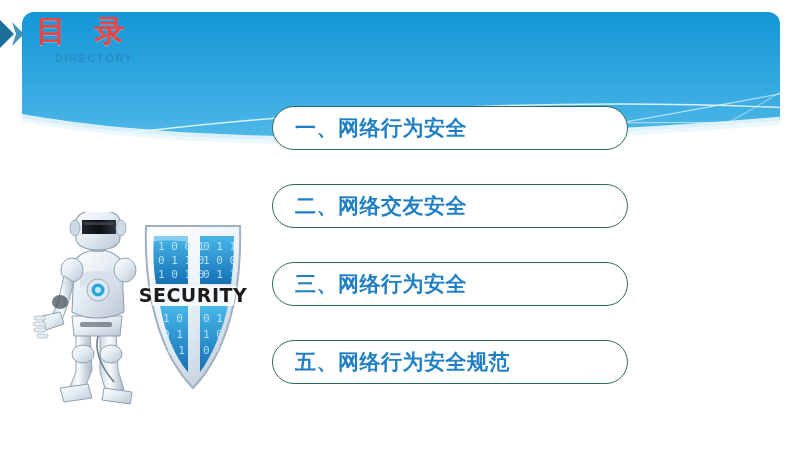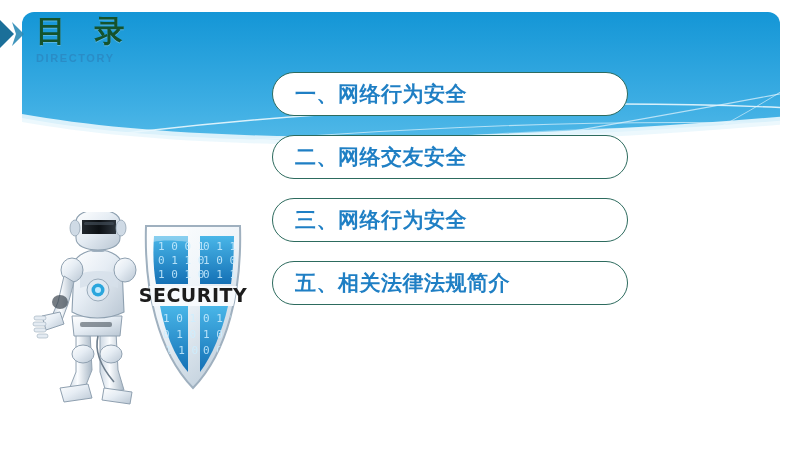--- a/index.html
+++ b/index.html
@@ -39,31 +39,32 @@
     position: absolute;
     left: 36px;
     top: 16px;
     line-height: 1;
     pointer-events: none;
   }
   #title-cn {
     font-size: 30px;
     font-weight: bold;
     letter-spacing: 9px;
-    color: #14532d;
+    color: #ef4444;
     text-shadow: 0 1px 0 rgba(255,255,255,0.25);
     font-family: "DejaVu Sans", "Liberation Sans", sans-serif;
   }
   #title-en {
     margin-top: 7px;
     font-size: 11px;
     font-weight: bold;
     letter-spacing: 1.6px;
     color: #2a8cc6;
     font-family: "Liberation Sans", sans-serif;
+    text-align: right;
   }
 
   
   #toc-list {
     position: absolute;
     left: 272px;
     top: 72px;
     width: 356px;
   }
   .toc-item {
@@ -71,20 +72,21 @@
     box-sizing: border-box;
     width: 356px;
     height: 44px;
     margin-bottom: 19px;
     border: 1.6px solid #2d6b5e;
     border-radius: 23px;
     background: #ffffff;
     display: flex;
     align-items: center;
     padding-left: 22px;
+    margin-top: 34px;
   }
   .toc-item:last-child { margin-bottom: 0; }
   .toc-label {
     font-size: 21px;
     font-weight: bold;
     color: #1f7fc4;
     letter-spacing: 0.5px;
     white-space: nowrap;
     font-family: "DejaVu Sans", "Liberation Sans", sans-serif;
   }
@@ -160,21 +162,21 @@
     <div class="toc-item">
       <span class="toc-label">二、网络交友安全</span>
     </div>
 
     <div class="toc-item">
       <span class="toc-label">三、网络行为安全</span>
     </div>
 
 
     <div class="toc-item">
-      <span class="toc-label">五、相关法律法规简介</span>
+      <span class="toc-label">五、网络行为安全规范</span>
     </div>
 
   </div>
 
   <svg id="illustration" viewBox="0 0 232 198">
     <defs>
       <linearGradient id="metalG" x1="0" y1="0" x2="1" y2="1">
         <stop offset="0%" stop-color="#ffffff"></stop>
         <stop offset="45%" stop-color="#e6edf4"></stop>
         <stop offset="100%" stop-color="#b9c6d3"></stop>

